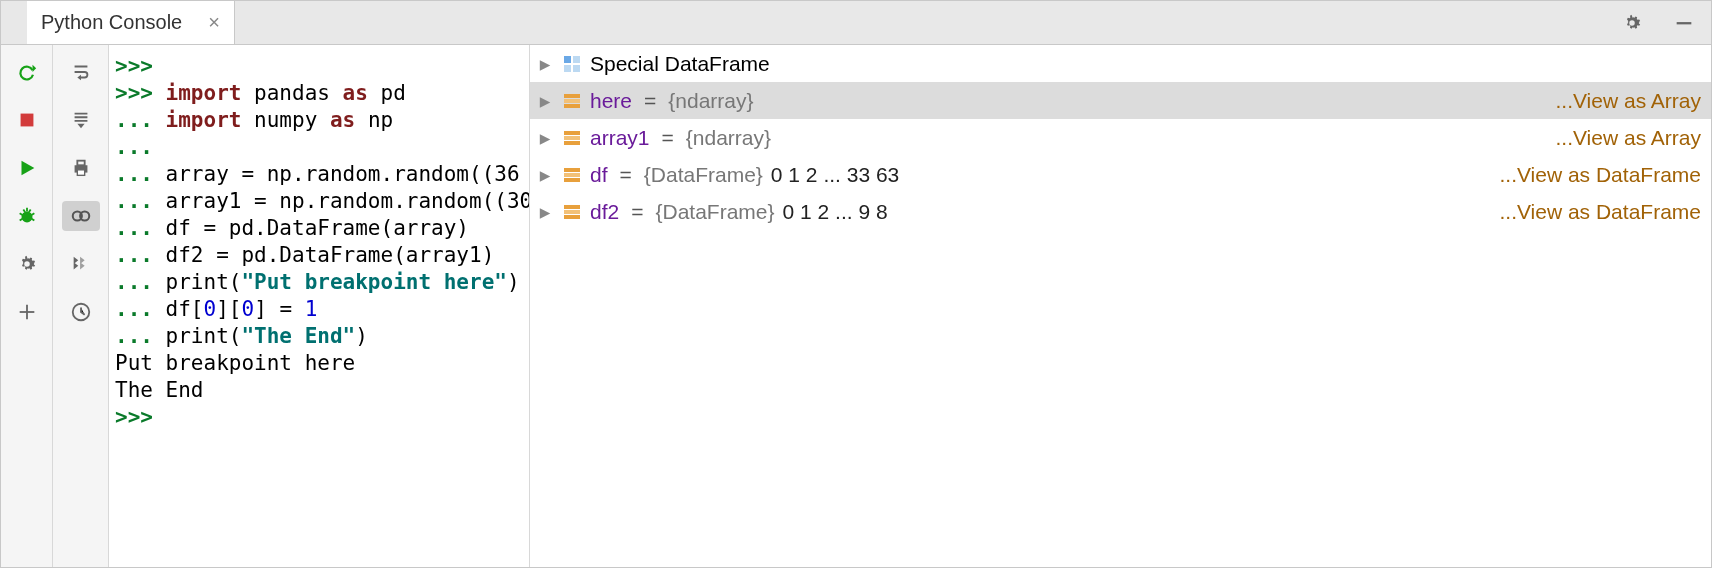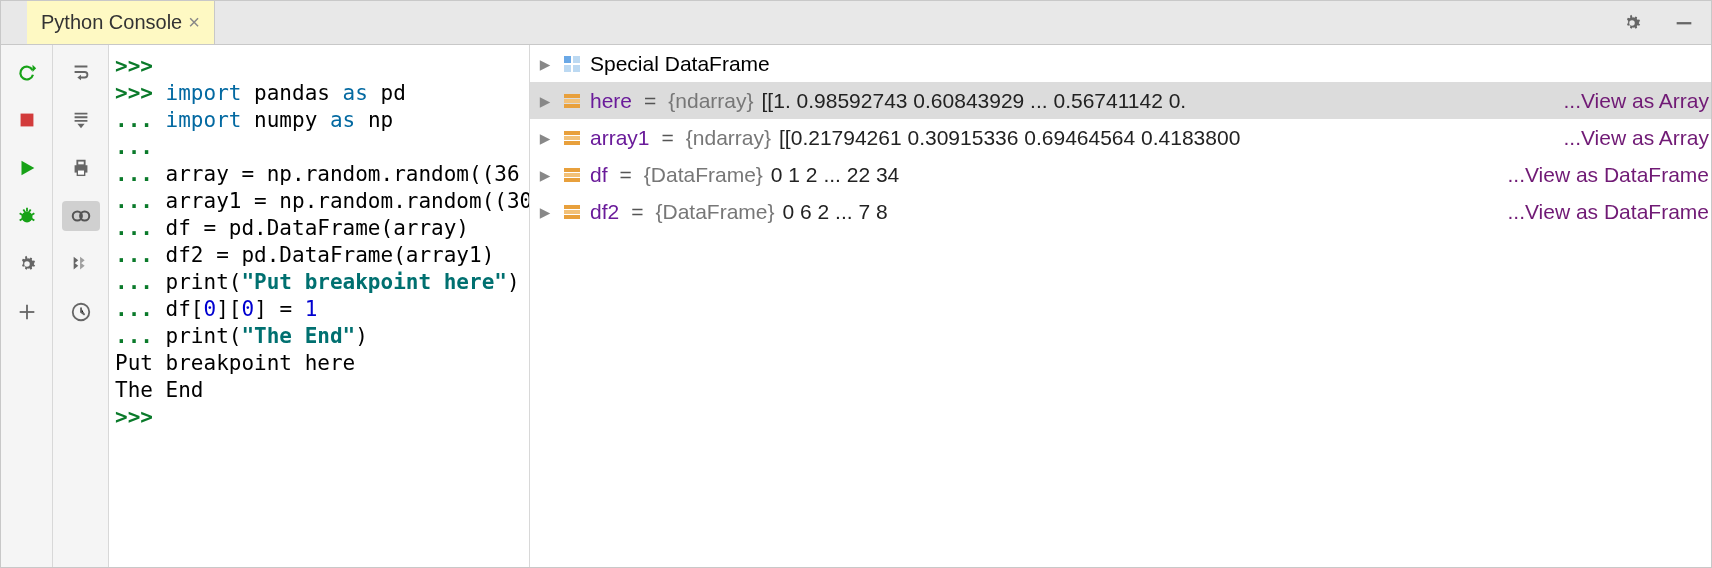--- a/index.html
+++ b/index.html
@@ -23,23 +23,23 @@
   background: #e8e8e8;
   border-bottom: 1px solid #c8c8c8;
   display: flex;
   align-items: stretch;
   position: relative;
 }
 .tab {
   display: flex;
   align-items: center;
   padding: 0 14px;
-  background: #fef9c3;
+  background: #ffffff;
   border-right: 1px solid #c8c8c8;
-  gap: 6px;
+  gap: 26px;
   margin-left: 26px;
   font-size: 20px;
   color: #333;
 }
 .tab-close {
   color: #888;
   font-size: 20px;
   cursor: pointer;
 }
 .header-actions {
@@ -90,21 +90,21 @@
   width: 420px;
   overflow: hidden;
   font-family: Menlo, Consolas, monospace;
   font-size: 21px;
   line-height: 27px;
   padding: 8px 0 0 6px;
   white-space: pre;
   color: #000;
 }
 .prompt { color: #0a7a2a; font-weight: bold; }
-.kw { color: #0369a1; font-weight: normal; }
+.kw { color: #7f1d1d; font-weight: bold; }
 .str { color: #007070; font-weight: bold; }
 .num { color: #0000d0; }
 .vars-panel {
   flex: 1;
   border-left: 1px solid #d8d8d8;
   overflow: hidden;
   font-size: 21px;
 }
 .var-row {
   display: flex;
@@ -123,23 +123,23 @@
 .var-icon {
   width: 20px;
   height: 20px;
   display: inline-flex;
 }
 .var-name { color: #6a1b9a; }
 .var-eq { color: #555; padding: 0 4px; }
 .var-type { color: #777; }
 .var-val { color: #222; }
 .var-link {
-  color: #701a75;
+  color: #a16207;
   margin-left: auto;
-  padding-right: 2px;
+  padding-right: 10px;
 }
 svg { display: block; }
 .icon-svg { width: 22px; height: 22px; }
 </style>
 </head>
 <body>
 
 <div class="panel">
   <div class="tab-bar">
     <div class="tab">
@@ -258,64 +258,62 @@
             <span class="var-icon">
               <svg width="20" height="20" viewBox="0 0 20 20">
                 <rect x="2" y="3" width="16" height="4" fill="#e8a03c"></rect>
                 <rect x="2" y="8" width="16" height="4" fill="#f2c178"></rect>
                 <rect x="2" y="13" width="16" height="4" fill="#e8a03c"></rect>
               </svg>
             </span>
             <span class="var-name">here</span>
             <span class="var-eq">=</span>
             <span class="var-type">{ndarray}</span> 
-            <span class="var-val">[[1.         0.98592743 0.60843929 ... 0.56741142 0.</span>
             <span class="var-link">...View as Array</span>
           </div>
           <div class="var-row">
             <span class="expand-arrow">▸</span>
             <span class="var-icon">
               <svg width="20" height="20" viewBox="0 0 20 20">
                 <rect x="2" y="3" width="16" height="4" fill="#e8a03c"></rect>
                 <rect x="2" y="8" width="16" height="4" fill="#f2c178"></rect>
                 <rect x="2" y="13" width="16" height="4" fill="#e8a03c"></rect>
               </svg>
             </span>
             <span class="var-name">array1</span>
             <span class="var-eq">=</span>
             <span class="var-type">{ndarray}</span> 
-            <span class="var-val">[[0.21794261 0.30915336 0.69464564 0.4183800</span>
             <span class="var-link">...View as Array</span>
           </div>
           <div class="var-row">
             <span class="expand-arrow">▸</span>
             <span class="var-icon">
               <svg width="20" height="20" viewBox="0 0 20 20">
                 <rect x="2" y="3" width="16" height="4" fill="#e8a03c"></rect>
                 <rect x="2" y="8" width="16" height="4" fill="#f2c178"></rect>
                 <rect x="2" y="13" width="16" height="4" fill="#e8a03c"></rect>
               </svg>
             </span>
             <span class="var-name">df</span>
             <span class="var-eq">=</span>
             <span class="var-type">{DataFrame}</span> 
-            <span class="var-val">          0         1         2  ...        22        34        </span>
+            <span class="var-val">          0         1         2  ...        33        63        </span>
             <span class="var-link">...View as DataFrame</span>
           </div>
           <div class="var-row">
             <span class="expand-arrow">▸</span>
             <span class="var-icon">
               <svg width="20" height="20" viewBox="0 0 20 20">
                 <rect x="2" y="3" width="16" height="4" fill="#e8a03c"></rect>
                 <rect x="2" y="8" width="16" height="4" fill="#f2c178"></rect>
                 <rect x="2" y="13" width="16" height="4" fill="#e8a03c"></rect>
               </svg>
             </span>
             <span class="var-name">df2</span>
             <span class="var-eq">=</span>
             <span class="var-type">{DataFrame}</span> 
-            <span class="var-val">          0         6         2 ...         7         8         </span>
+            <span class="var-val">          0         1         2 ...         9         8         </span>
             <span class="var-link">...View as DataFrame</span>
           </div>
         </div>
     </div>
   </div>
 </div>
 
 </body></html>

